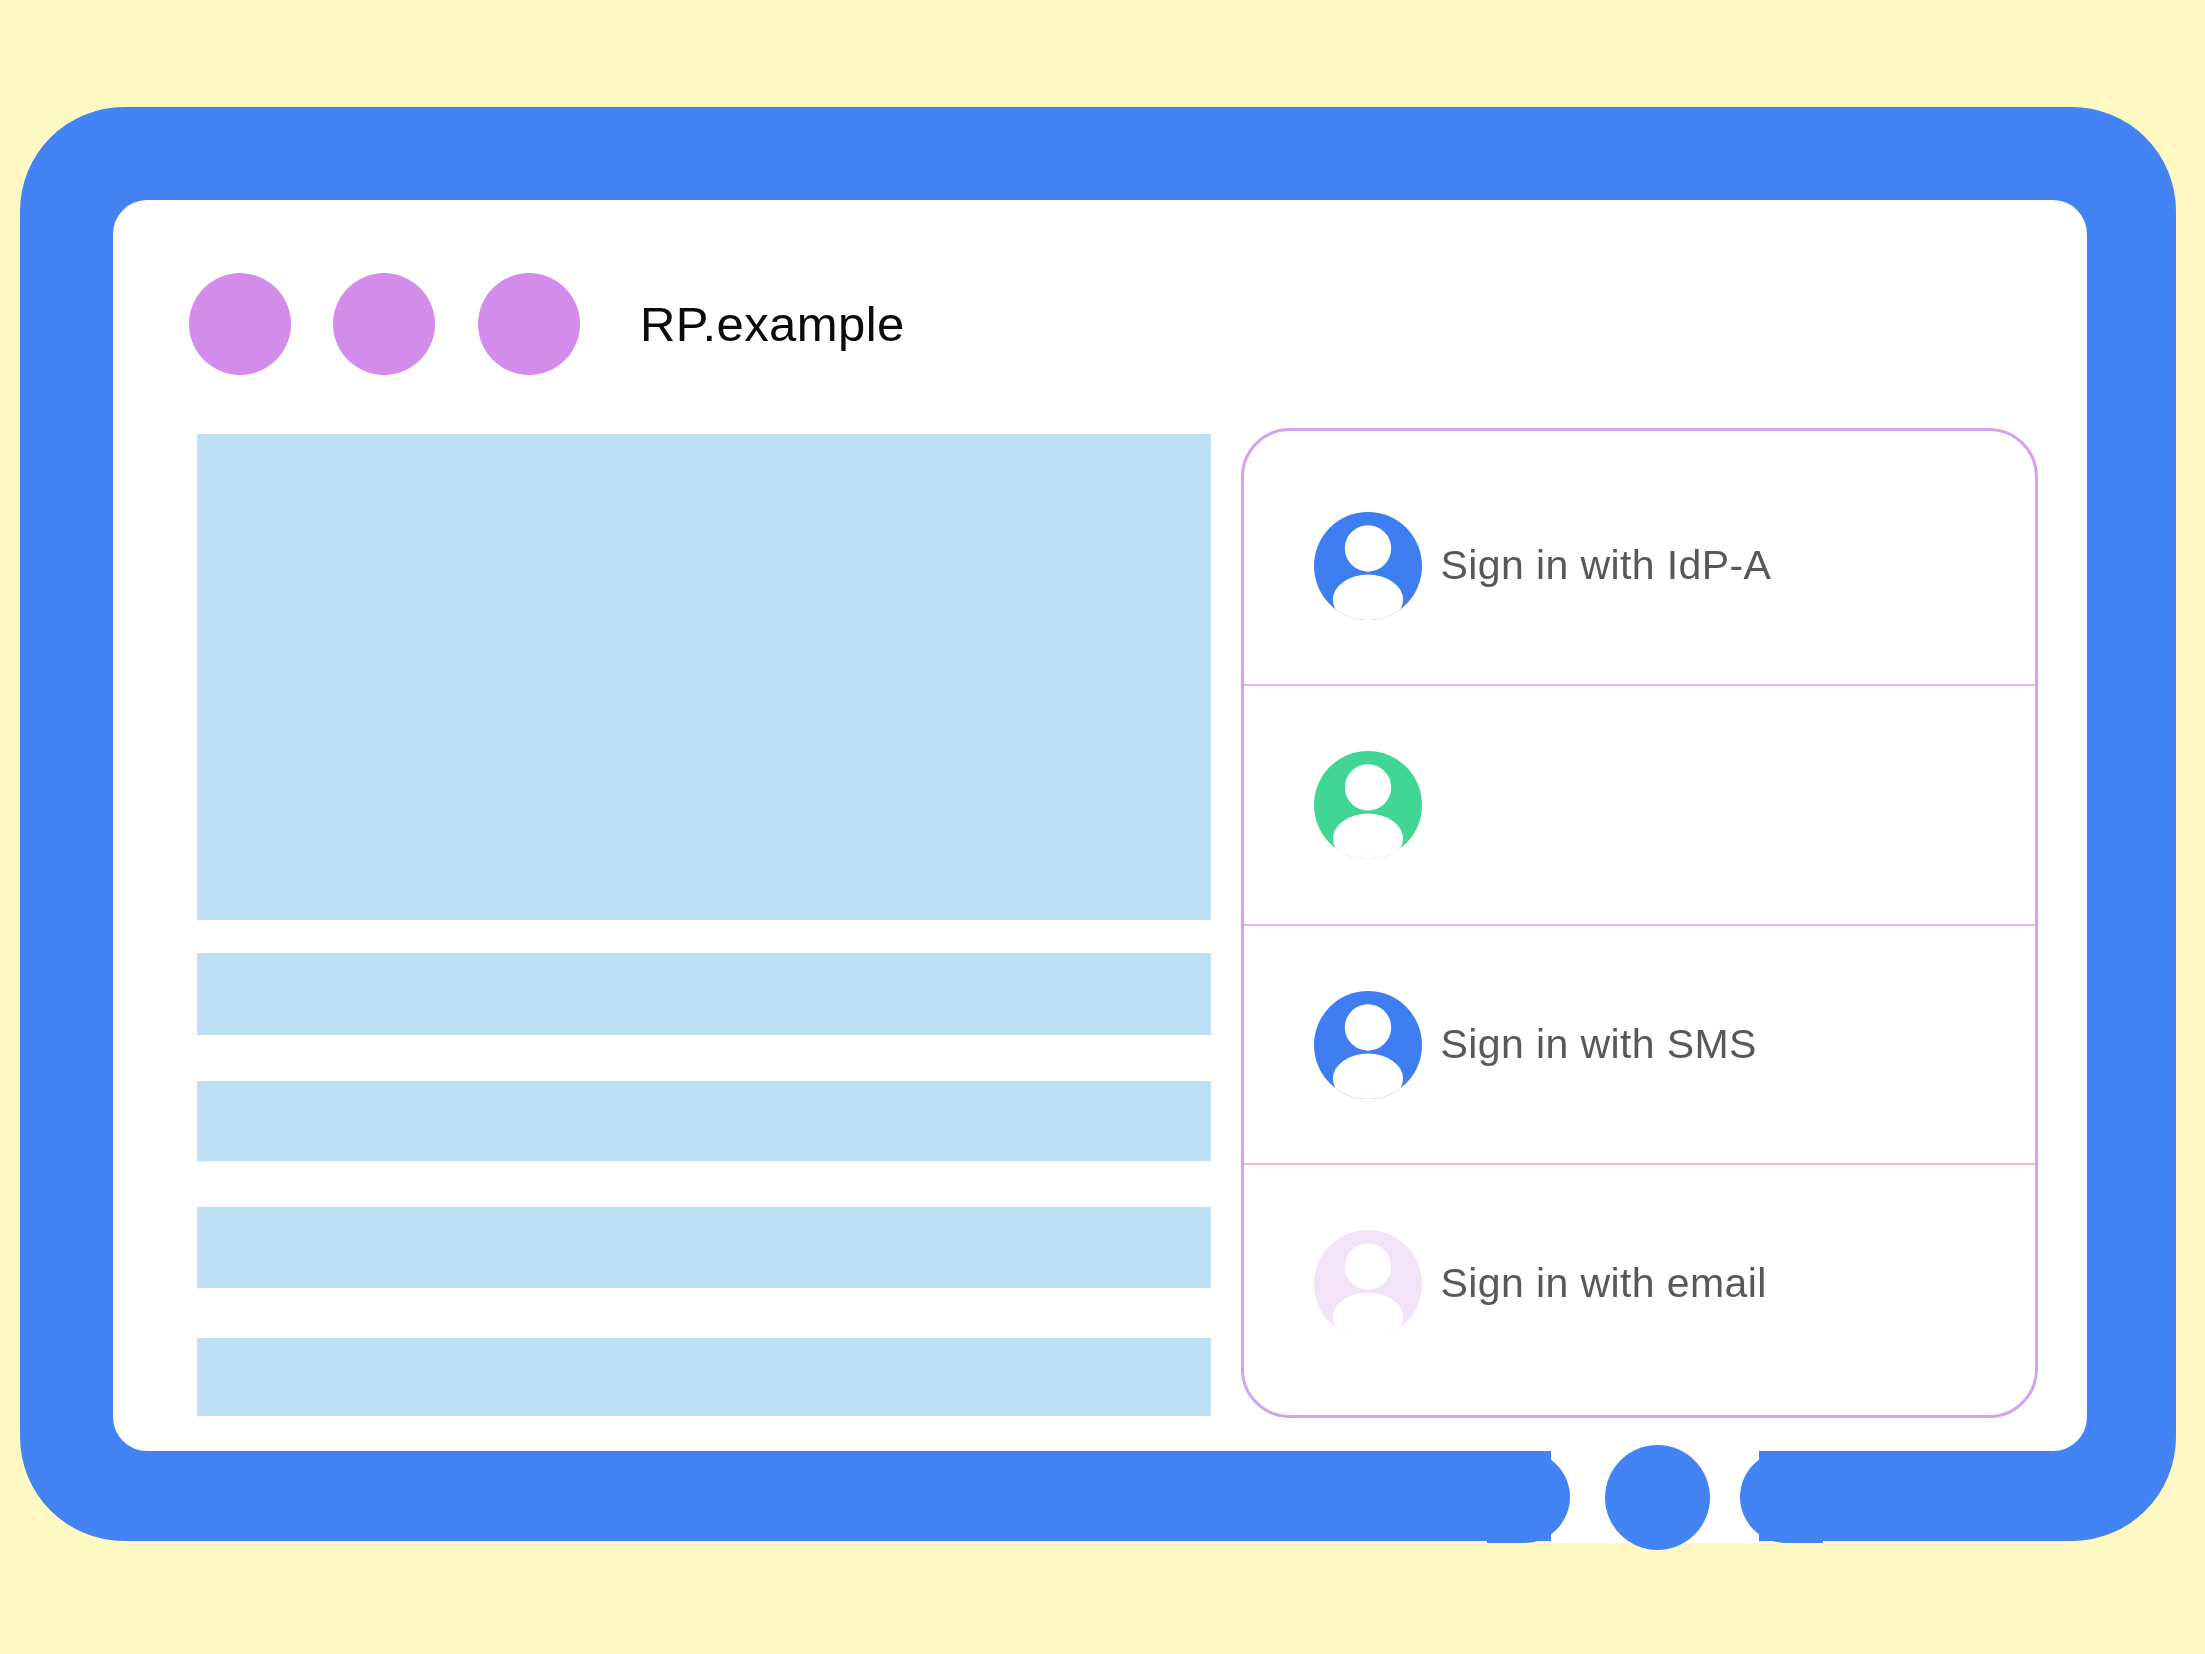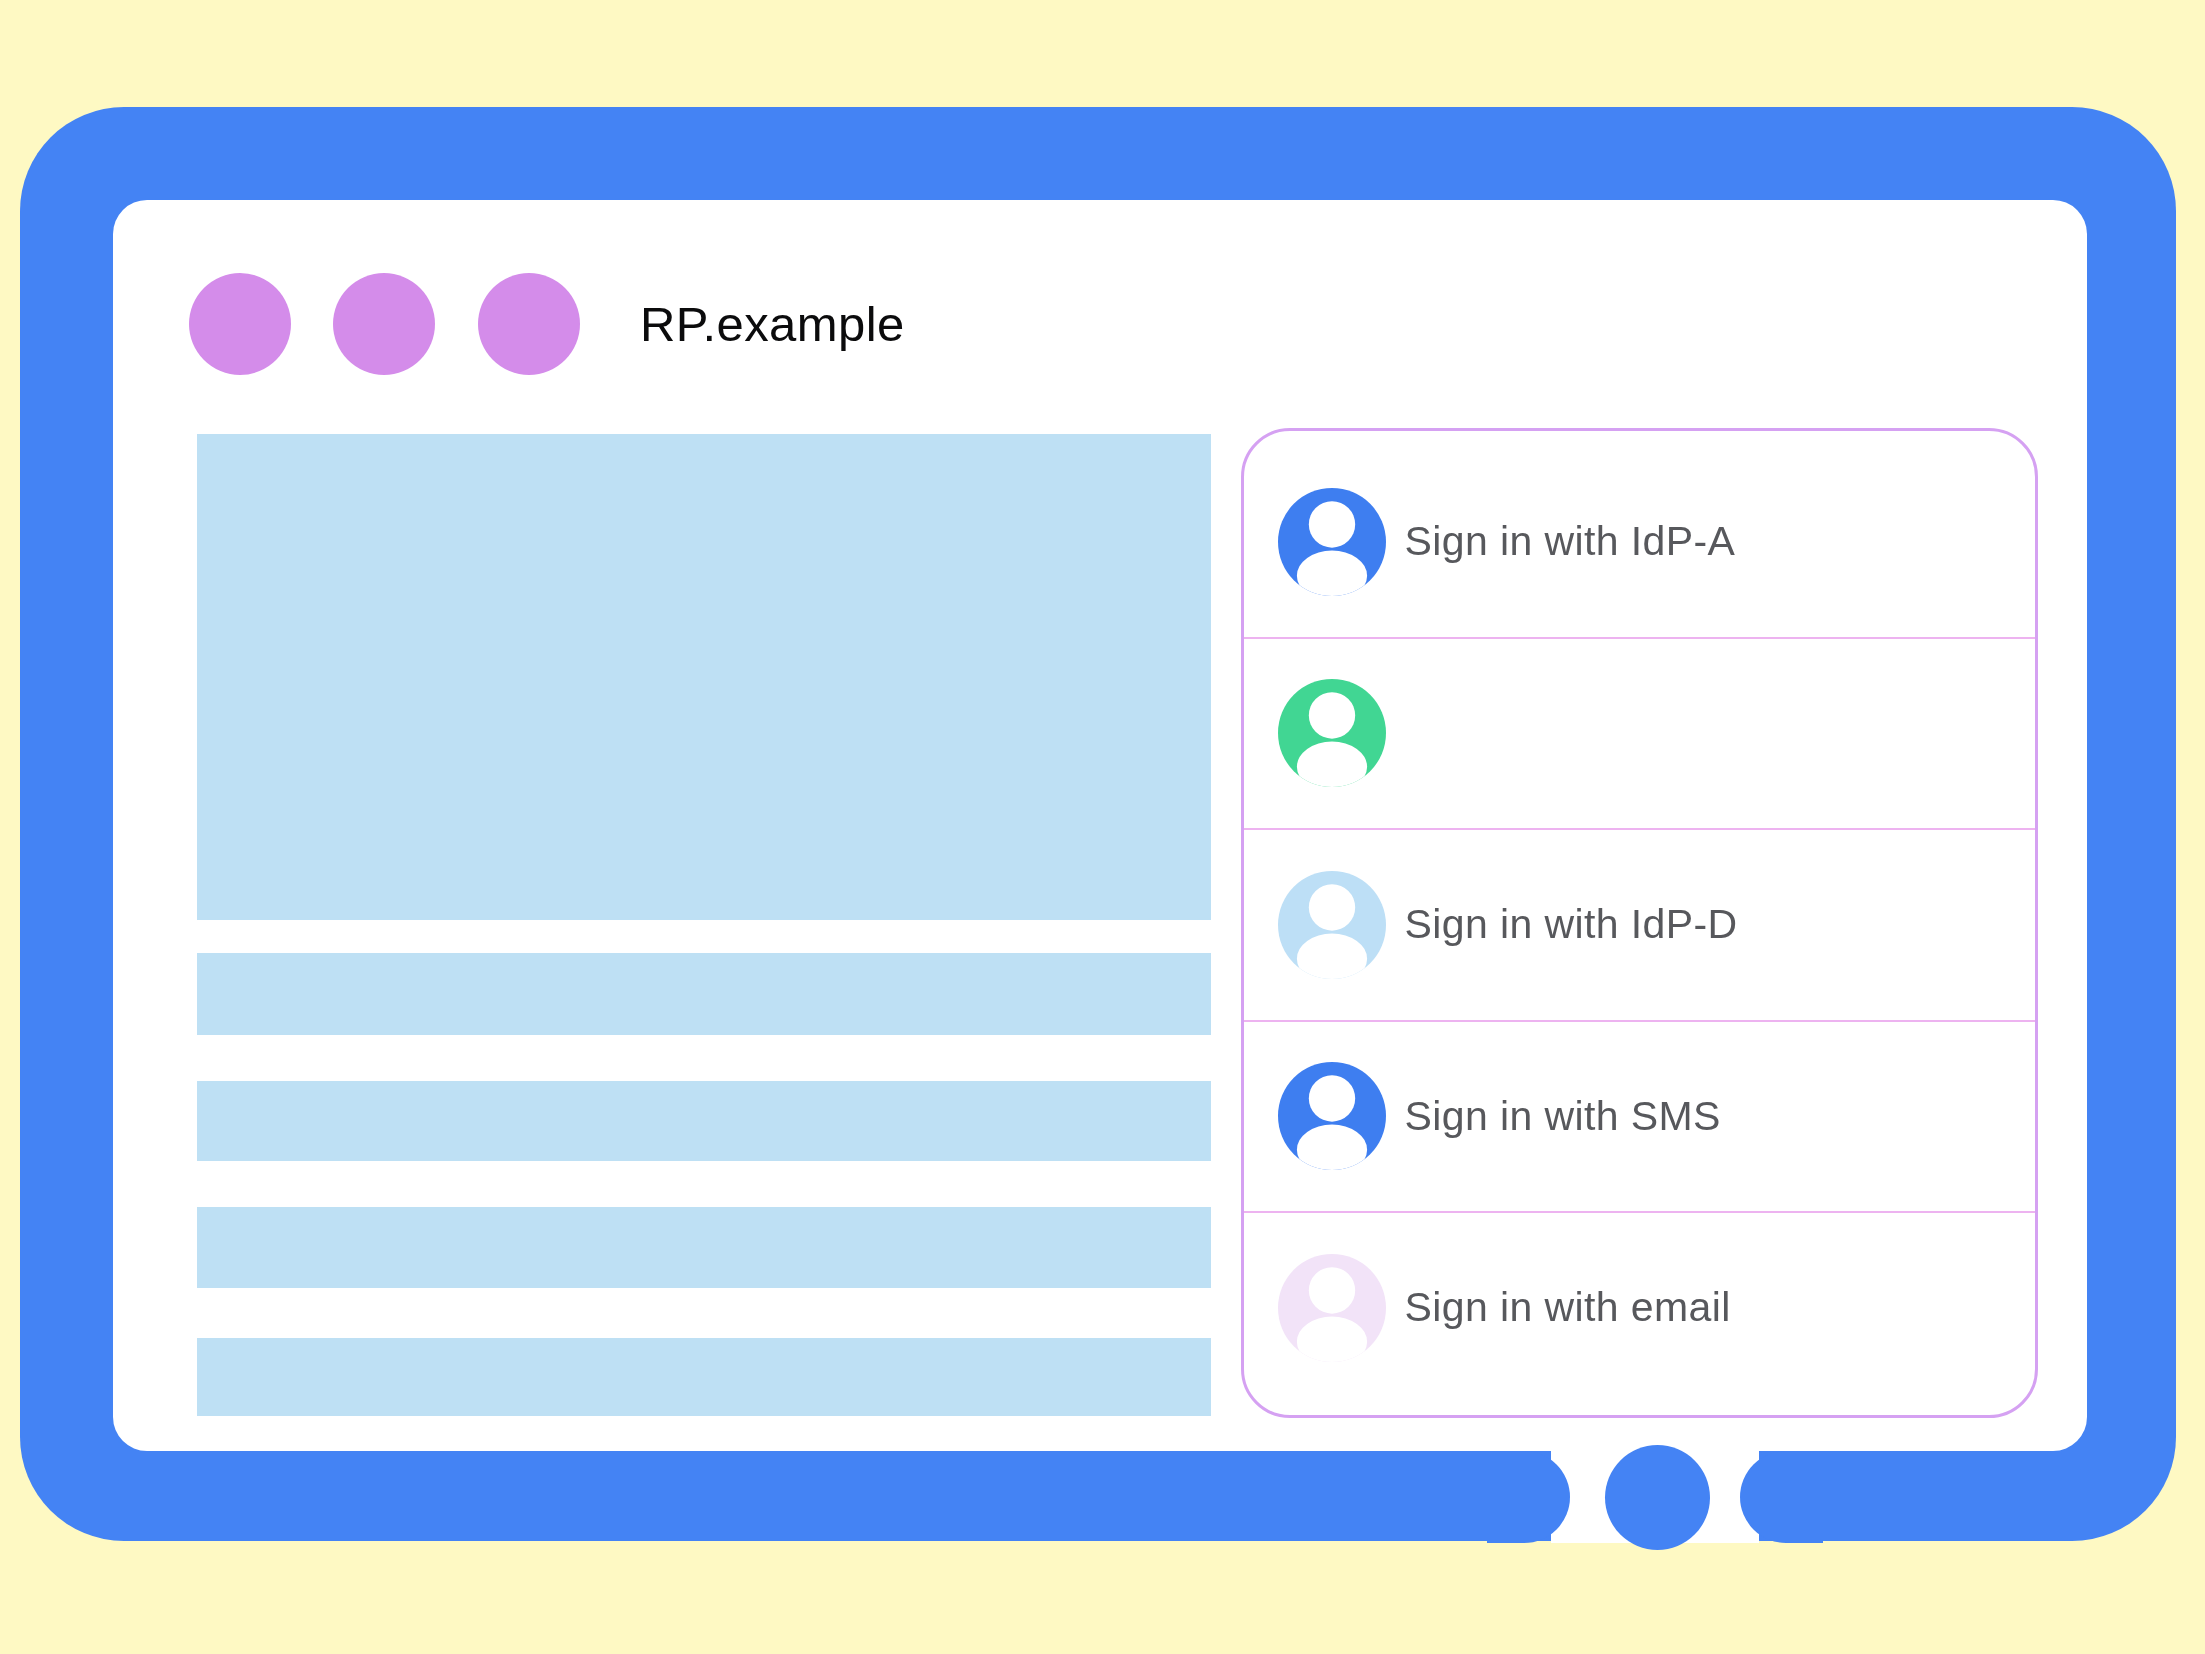--- a/index.html
+++ b/index.html
@@ -39,21 +39,21 @@
   .tbar-3{top:1207px;height:81px;}
   .tbar-4{top:1338px;height:78px;}
 
   
   .signin-panel{
     left:1241px;top:428px;width:797px;height:990px;box-sizing:border-box;
     background:#ffffff;border:3.5px solid var(--panel-border-purple);border-radius:49px;
     display:flex;flex-direction:column;padding:16px 0 12.4px 0;overflow:hidden;
   }
   .signin-row{
-    flex:1;display:flex;align-items:center;padding-left:34px;box-sizing:border-box;
+    flex:1;display:flex;align-items:center;padding-left:70px;box-sizing:border-box;
     border-bottom:2.6px solid var(--divider-pink);cursor:pointer;background:transparent;
   }
   .signin-row:last-child{border-bottom:none;}
   .avatar{width:108px;height:108px;flex:0 0 108px;display:block;}
   .signin-label{
     margin-left:18.5px;font-size:41px;color:var(--label-gray);
     letter-spacing:0.4px;white-space:nowrap;
   }
 </style>
 </head>
@@ -105,35 +105,20 @@
           <circle cx="24" cy="24" r="24" fill="#41D693"></circle>
           <g clip-path="url(#clip1)" fill="#ffffff">
             <circle cx="24" cy="16.2" r="10.3"></circle>
             <ellipse cx="24" cy="39" rx="15.6" ry="11.2"></ellipse>
           </g>
         </svg>
       </div>
       <div class="signin-row">
         <svg class="avatar" viewBox="0 0 48 48">
           <defs>
-            <clipPath id="clip3">
-              <circle cx="24" cy="24" r="24"></circle>
-            </clipPath>
-          </defs>
-          <circle cx="24" cy="24" r="24" fill="#BDDFF6"></circle>
-          <g clip-path="url(#clip3)" fill="#ffffff">
-            <circle cx="24" cy="16.2" r="10.3"></circle>
-            <ellipse cx="24" cy="39" rx="15.6" ry="11.2"></ellipse>
-          </g>
-        </svg>
-        <span class="signin-label">Sign in with IdP-D</span>
-      </div>
-      <div class="signin-row">
-        <svg class="avatar" viewBox="0 0 48 48">
-          <defs>
             <clipPath id="clip6">
               <circle cx="24" cy="24" r="24"></circle>
             </clipPath>
           </defs>
           <circle cx="24" cy="24" r="24" fill="#3E7EF0"></circle>
           <g clip-path="url(#clip6)" fill="#ffffff">
             <circle cx="24" cy="16.2" r="10.3"></circle>
             <ellipse cx="24" cy="39" rx="15.6" ry="11.2"></ellipse>
           </g>
         </svg>

